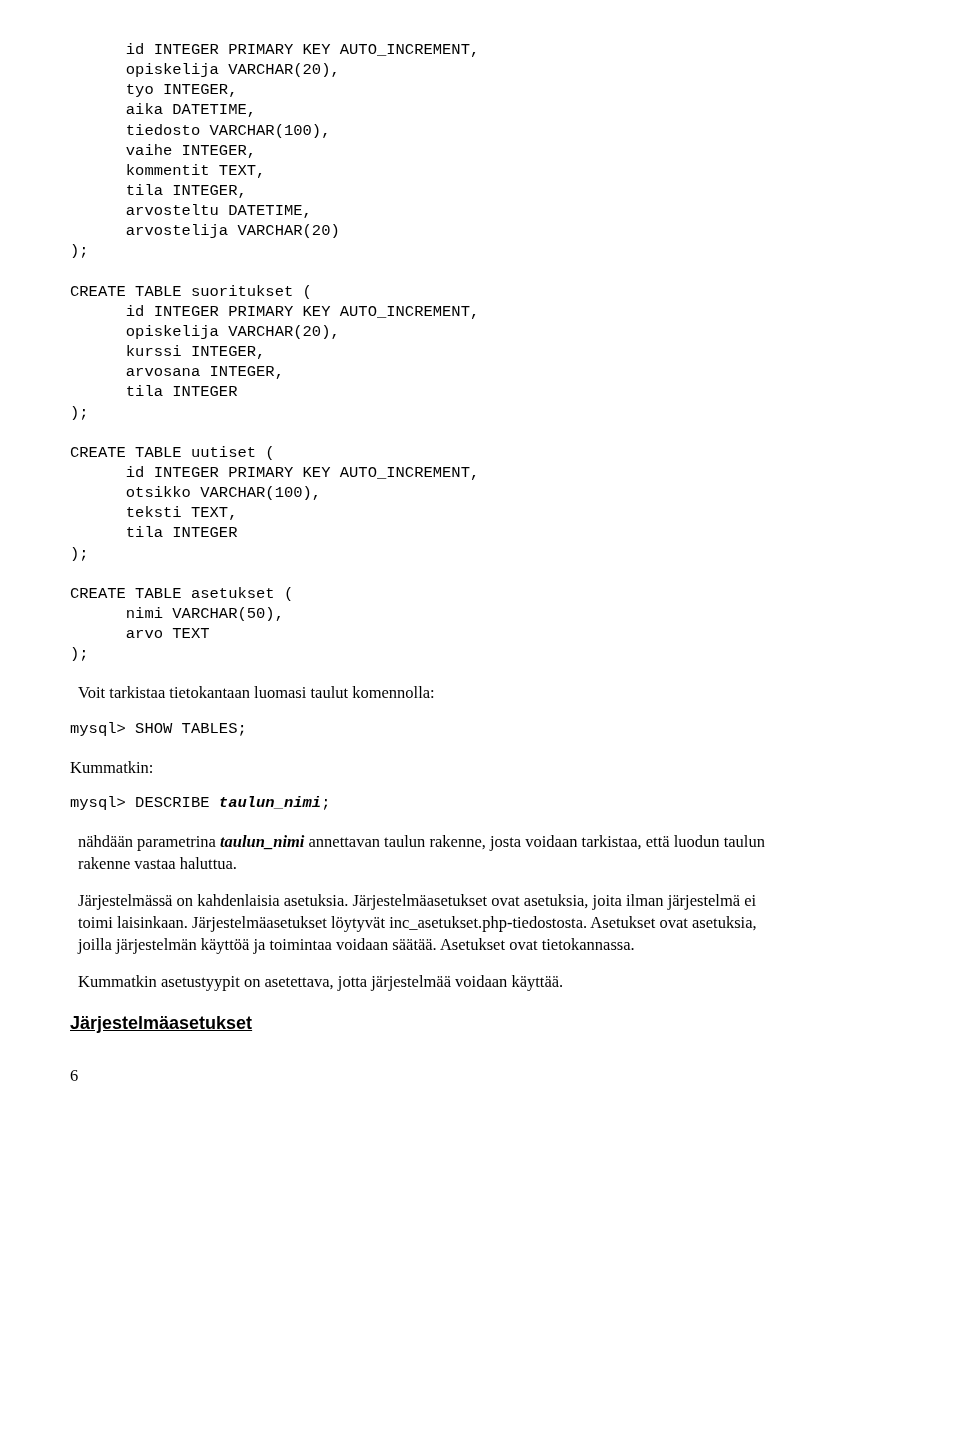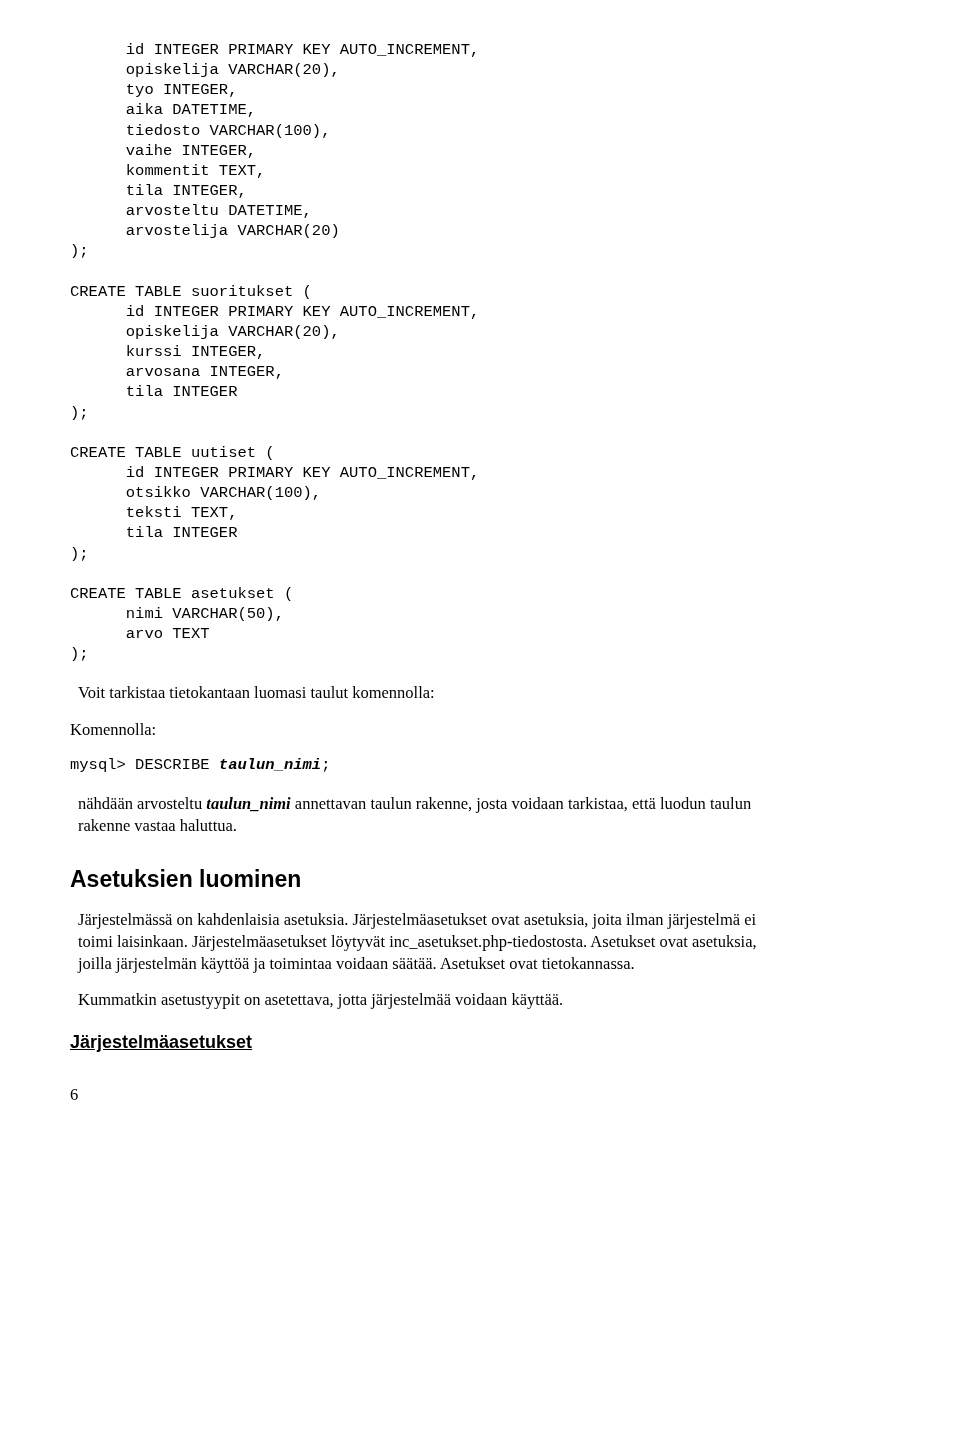--- a/index.html
+++ b/index.html
@@ -83,29 +83,29 @@
       tila INTEGER
 );
 
 CREATE TABLE asetukset (
       nimi VARCHAR(50),
       arvo TEXT
 );</pre>
 
   <p class="body">Voit tarkistaa tietokantaan luomasi taulut komennolla:</p>
 
+  <pre class="code">mysql&gt; SHOW TABLES;</pre>
 
 
-  <p class="single">Komennolla:</p>
+  <p class="single">Kummatkin:</p>
 
   <pre class="code"><span>mysql&gt; DESCRIBE </span><span class="italic">taulun_nimi</span><span>;</span></pre>
 
-  <p class="body"><span>nähdään arvosteltu </span><span class="italic">taulun_nimi</span><span> annettavan taulun rakenne, josta voidaan tarkistaa, että luodun taulun rakenne vastaa haluttua.</span></p>
+  <p class="body"><span>nähdään parametrina </span><span class="italic">taulun_nimi</span><span> annettavan taulun rakenne, josta voidaan tarkistaa, että luodun taulun rakenne vastaa haluttua.</span></p>
 
-  <h2 class="section">Asetuksien luominen</h2>
 
   <p class="body">Järjestelmässä on kahdenlaisia asetuksia. Järjestelmäasetukset ovat asetuksia, joita ilman järjestelmä ei toimi laisinkaan. Järjestelmäasetukset löytyvät inc_asetukset.php-tiedostosta. Asetukset ovat asetuksia, joilla järjestelmän käyttöä ja toimintaa voidaan säätää. Asetukset ovat tietokannassa.</p>
 
   <p class="body">Kummatkin asetustyypit on asetettava, jotta järjestelmää voidaan käyttää.</p>
 
   <h3 class="subsection">Järjestelmäasetukset</h3>
 
 
   <div class="page-num">6</div>
 

